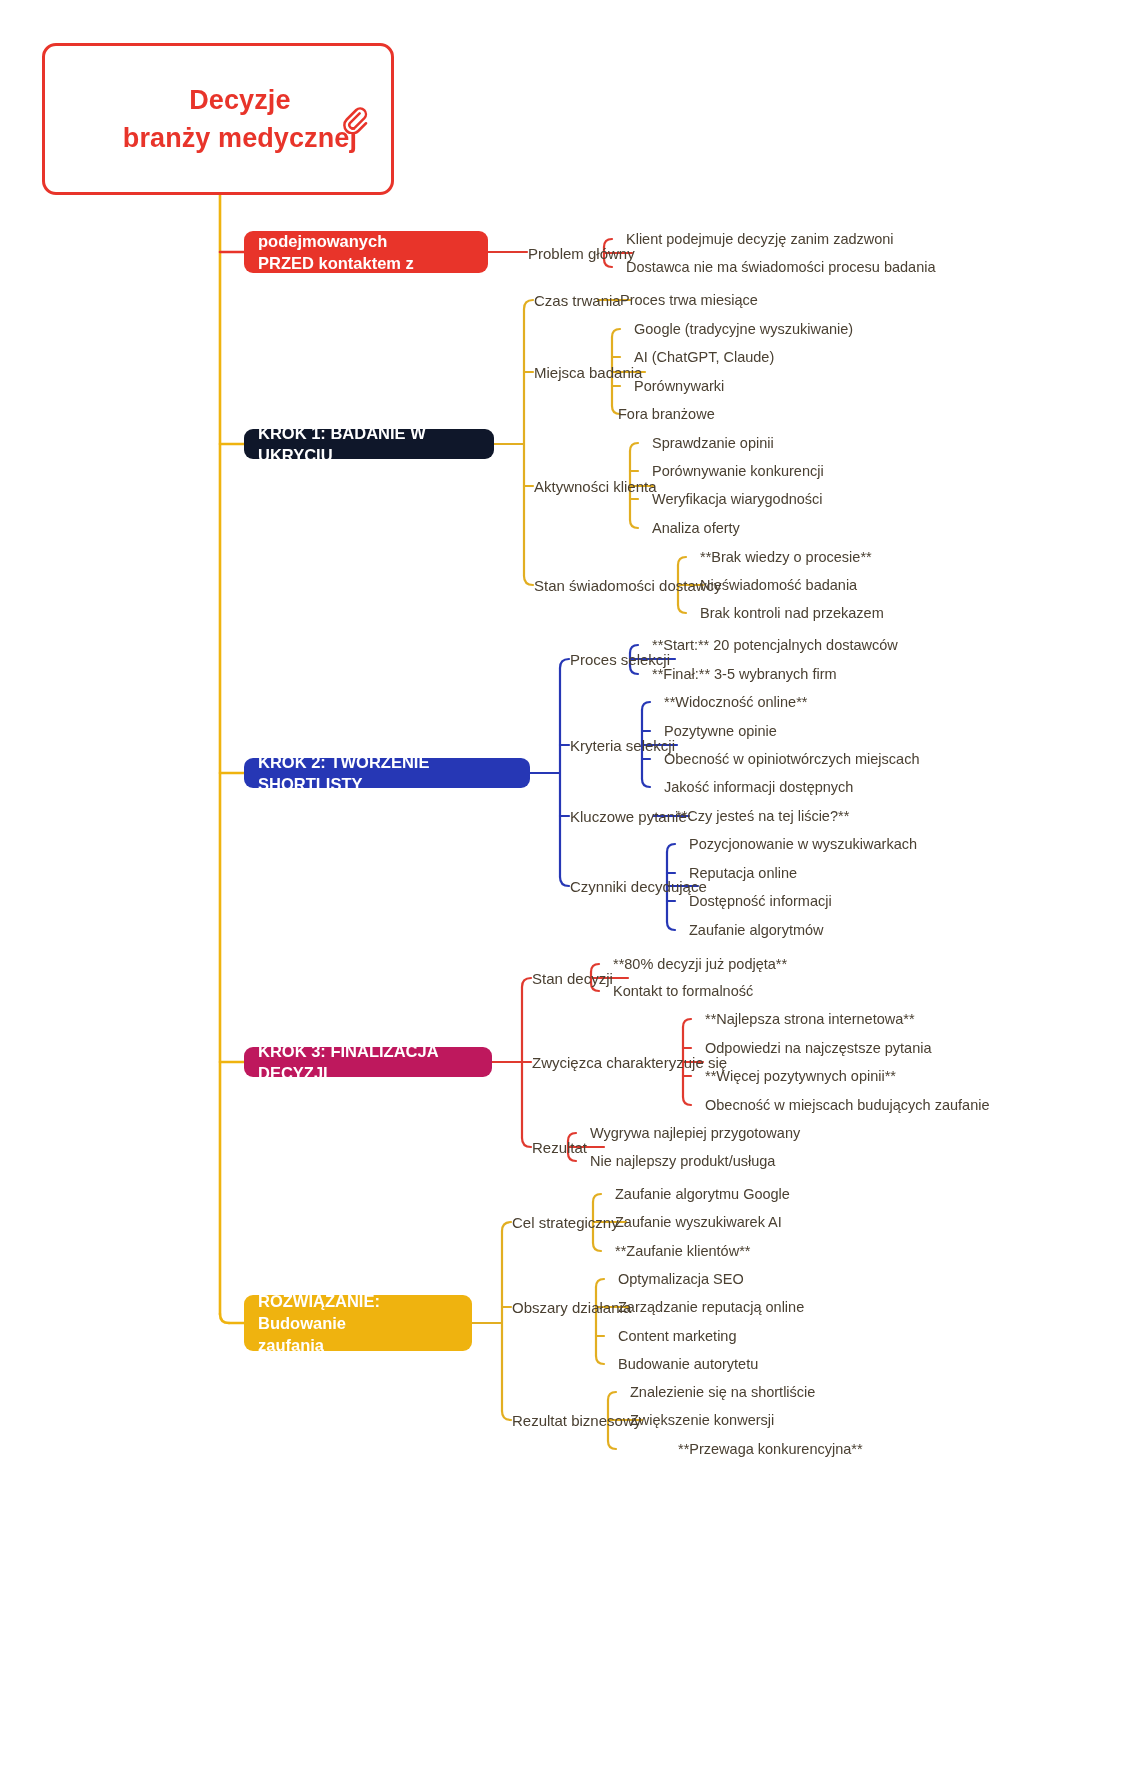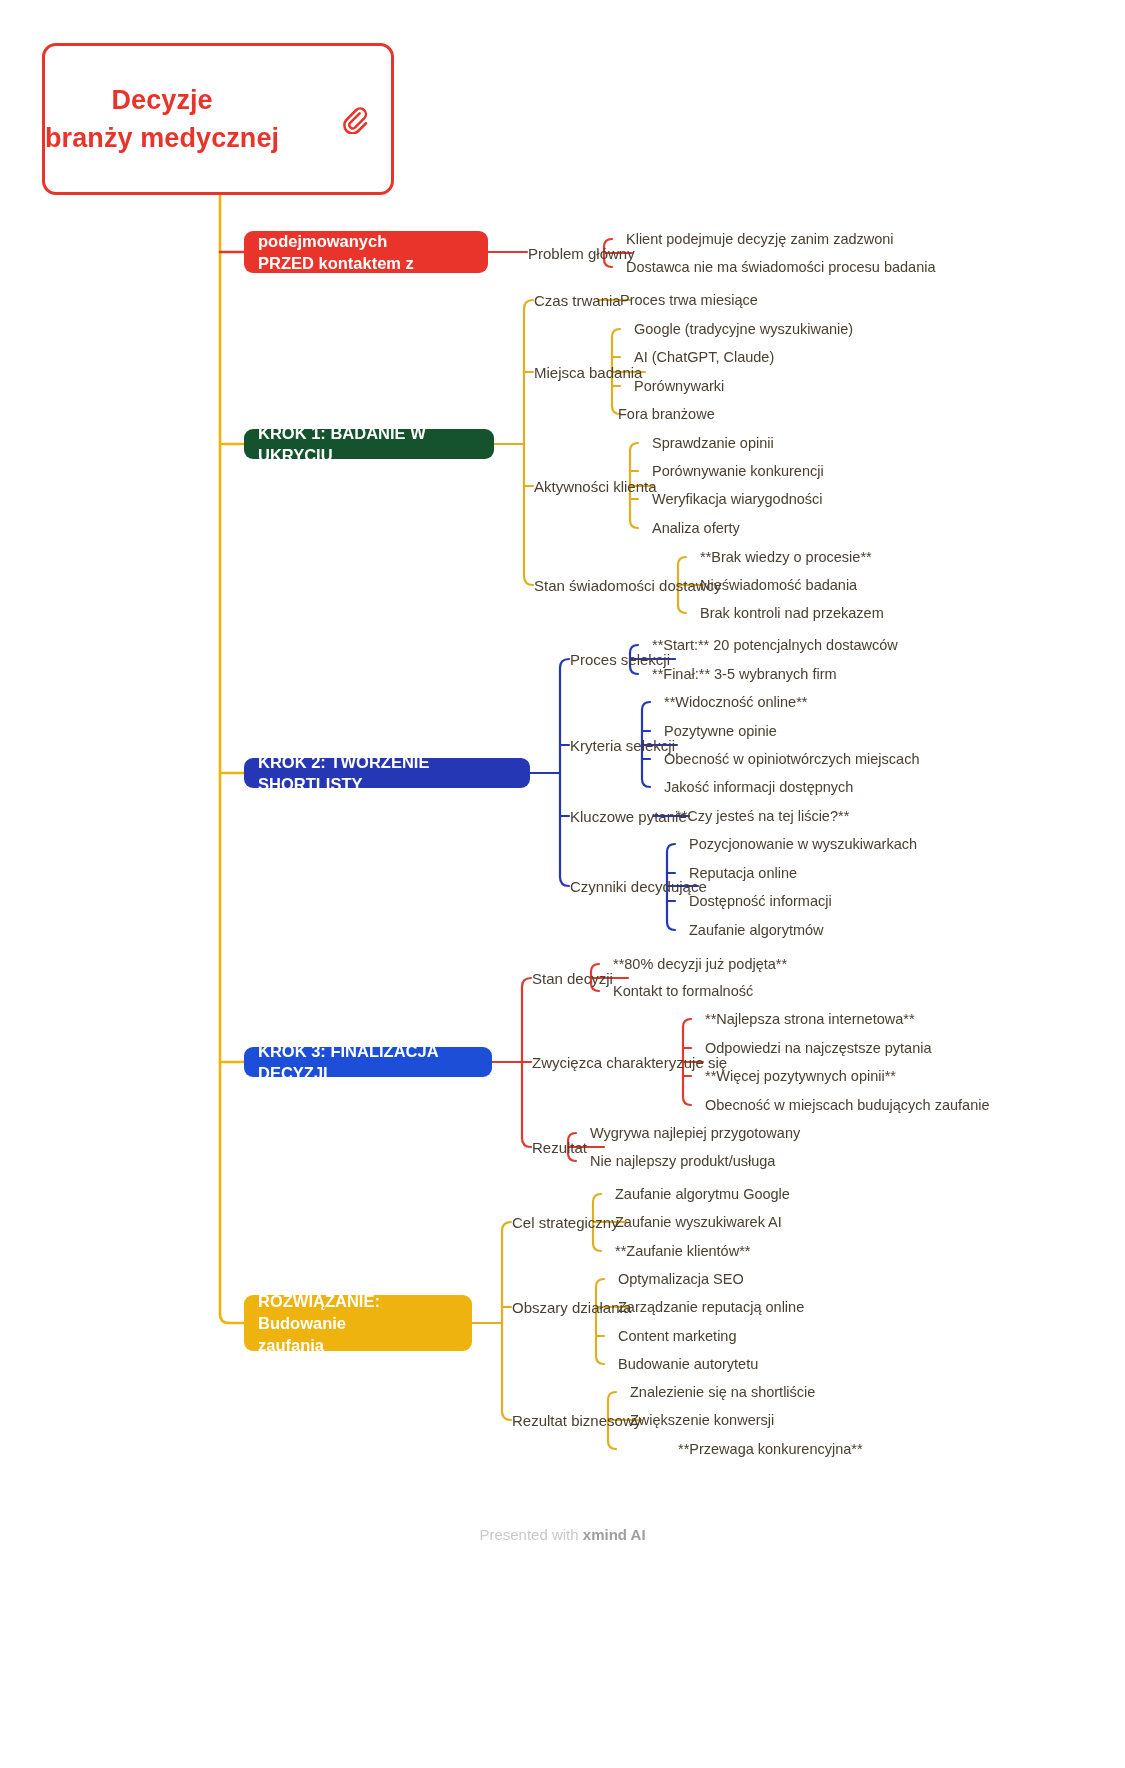--- a/index.html
+++ b/index.html
@@ -11,21 +11,21 @@
     position:relative;
     overflow:hidden;
   }
   #canvas { position:absolute; inset:0; }
   svg.wires { position:absolute; left:0; top:0; width:1125px; height:1768px; pointer-events:none; }
 
   
   .root-node {
     position:absolute; left:42px; top:43px; width:352px; height:152px;
     border:3px solid #E8342A; border-radius:14px; background:#fff;
-    display:flex; align-items:center; justify-content:flex-start;
+    display:flex; align-items:center; justify-content:flex-end;
   }
   .root-title {
     color:#E8342A; font-size:27px; font-weight:bold; line-height:1.42;
     text-align:center; letter-spacing:.1px; padding-right:34px;
   }
   .clip-icon {
     position:absolute; right:22px; top:50%; transform:translateY(-50%);
     width:30px; height:30px; color:#E8342A;
   }
 
@@ -175,21 +175,21 @@
   <div id="nodes">
       <div class="pill two-line" style="left: 244px; top: 231px; width: 244px; height: 42px; background: rgb(232, 52, 42);">
         <div>
           <div>97% decyzji podejmowanych</div>
           <div>PRZED kontaktem z dostawcą</div>
         </div>
       </div>
       <div class="lbl" style="left: 528px; top: 246px;">Problem główny</div>
       <div class="lbl r2" style="left: 626px; top: 232px;">Klient podejmuje decyzję zanim zadzwoni</div>
       <div class="lbl r2" style="left: 626px; top: 260px;">Dostawca nie ma świadomości procesu badania</div>
-      <div class="pill" style="left: 244px; top: 429px; width: 250px; height: 30px; background: #14532d;">
+      <div class="pill" style="left: 244px; top: 429px; width: 250px; height: 30px; background: #0f172a;">
         <div>
           <div>KROK 1: BADANIE W UKRYCIU</div>
         </div>
       </div>
       <div class="lbl" style="left: 534px; top: 293px;">Czas trwania</div>
       <div class="lbl r2" style="left: 620px; top: 293px;">Proces trwa miesiące</div>
       <div class="lbl" style="left: 534px; top: 365px;">Miejsca badania</div>
       <div class="lbl r2" style="left: 634px; top: 322px;">Google (tradycyjne wyszukiwanie)</div>
       <div class="lbl r2" style="left: 634px; top: 350px;">AI (ChatGPT, Claude)</div>
       <div class="lbl r2" style="left: 634px; top: 379px;">Porównywarki</div>
@@ -216,21 +216,21 @@
       <div class="lbl r2" style="left: 664px; top: 724px;">Pozytywne opinie</div>
       <div class="lbl r2" style="left: 664px; top: 752px;">Obecność w opiniotwórczych miejscach</div>
       <div class="lbl r2" style="left: 664px; top: 780px;">Jakość informacji dostępnych</div>
       <div class="lbl" style="left: 570px; top: 809px;">Kluczowe pytanie</div>
       <div class="lbl r2" style="left: 676px; top: 809px;">**Czy jesteś na tej liście?**</div>
       <div class="lbl" style="left: 570px; top: 879px;">Czynniki decydujące</div>
       <div class="lbl r2" style="left: 689px; top: 837px;">Pozycjonowanie w wyszukiwarkach</div>
       <div class="lbl r2" style="left: 689px; top: 866px;">Reputacja online</div>
       <div class="lbl r2" style="left: 689px; top: 894px;">Dostępność informacji</div>
       <div class="lbl r2" style="left: 689px; top: 923px;">Zaufanie algorytmów</div>
-      <div class="pill" style="left: 244px; top: 1047px; width: 248px; height: 30px; background: #1d4ed8;">
+      <div class="pill" style="left: 244px; top: 1047px; width: 248px; height: 30px; background: #be185d;">
         <div>
           <div>KROK 3: FINALIZACJA DECYZJI</div>
         </div>
       </div>
       <div class="lbl" style="left: 532px; top: 971px;">Stan decyzji</div>
       <div class="lbl r2" style="left: 613px; top: 957px;">**80% decyzji już podjęta**</div>
       <div class="lbl r2" style="left: 613px; top: 984px;">Kontakt to formalność</div>
       <div class="lbl" style="left: 532px; top: 1055px;">Zwycięzca charakteryzuje się</div>
       <div class="lbl r2" style="left: 705px; top: 1012px;">**Najlepsza strona internetowa**</div>
       <div class="lbl r2" style="left: 705px; top: 1041px;">Odpowiedzi na najczęstsze pytania</div>
@@ -253,16 +253,13 @@
       <div class="lbl r2" style="left: 618px; top: 1272px;">Optymalizacja SEO</div>
       <div class="lbl r2" style="left: 618px; top: 1300px;">Zarządzanie reputacją online</div>
       <div class="lbl r2" style="left: 618px; top: 1329px;">Content marketing</div>
       <div class="lbl r2" style="left: 618px; top: 1357px;">Budowanie autorytetu</div>
       <div class="lbl" style="left: 512px; top: 1413px;">Rezultat biznesowy</div>
       <div class="lbl r2" style="left: 630px; top: 1385px;">Znalezienie się na shortliście</div>
       <div class="lbl r2" style="left: 630px; top: 1413px;">Zwiększenie konwersji</div>
       <div class="lbl r2" style="left: 630px; top: 1442px; margin-left: 48px;">**Przewaga konkurencyjna**</div>
     </div>
 
-  <div class="footer">
-    <span>Presented with </span><b>xmind AI</b>
-  </div>
 </div>
 
 </body></html>

